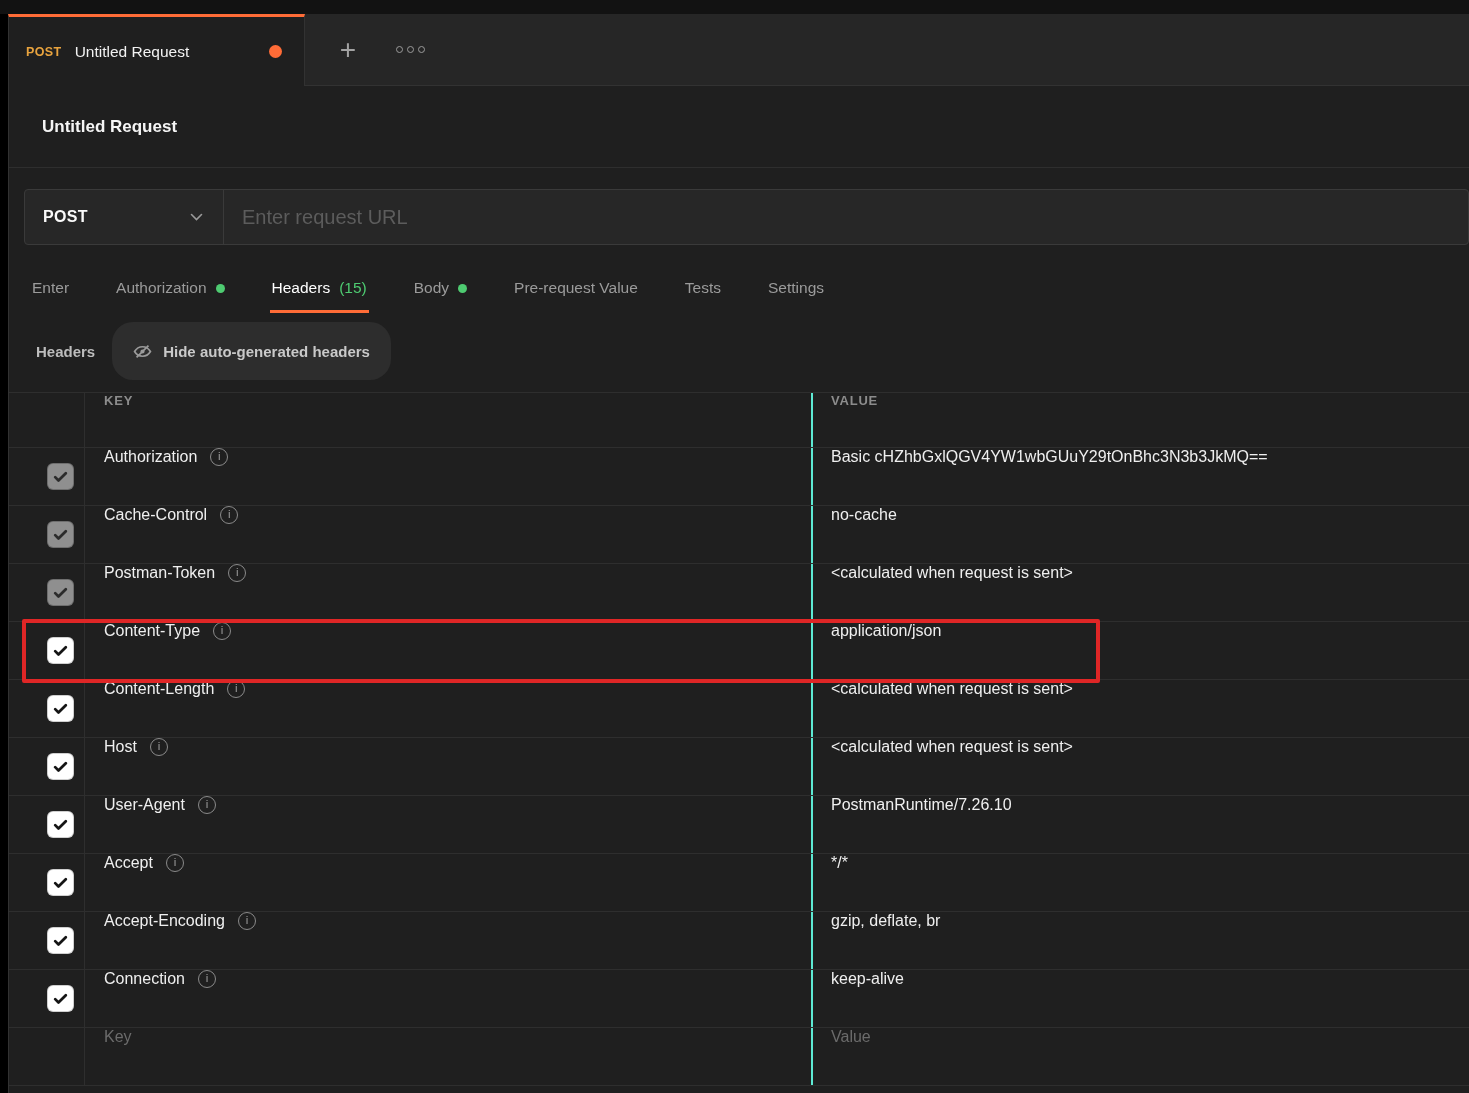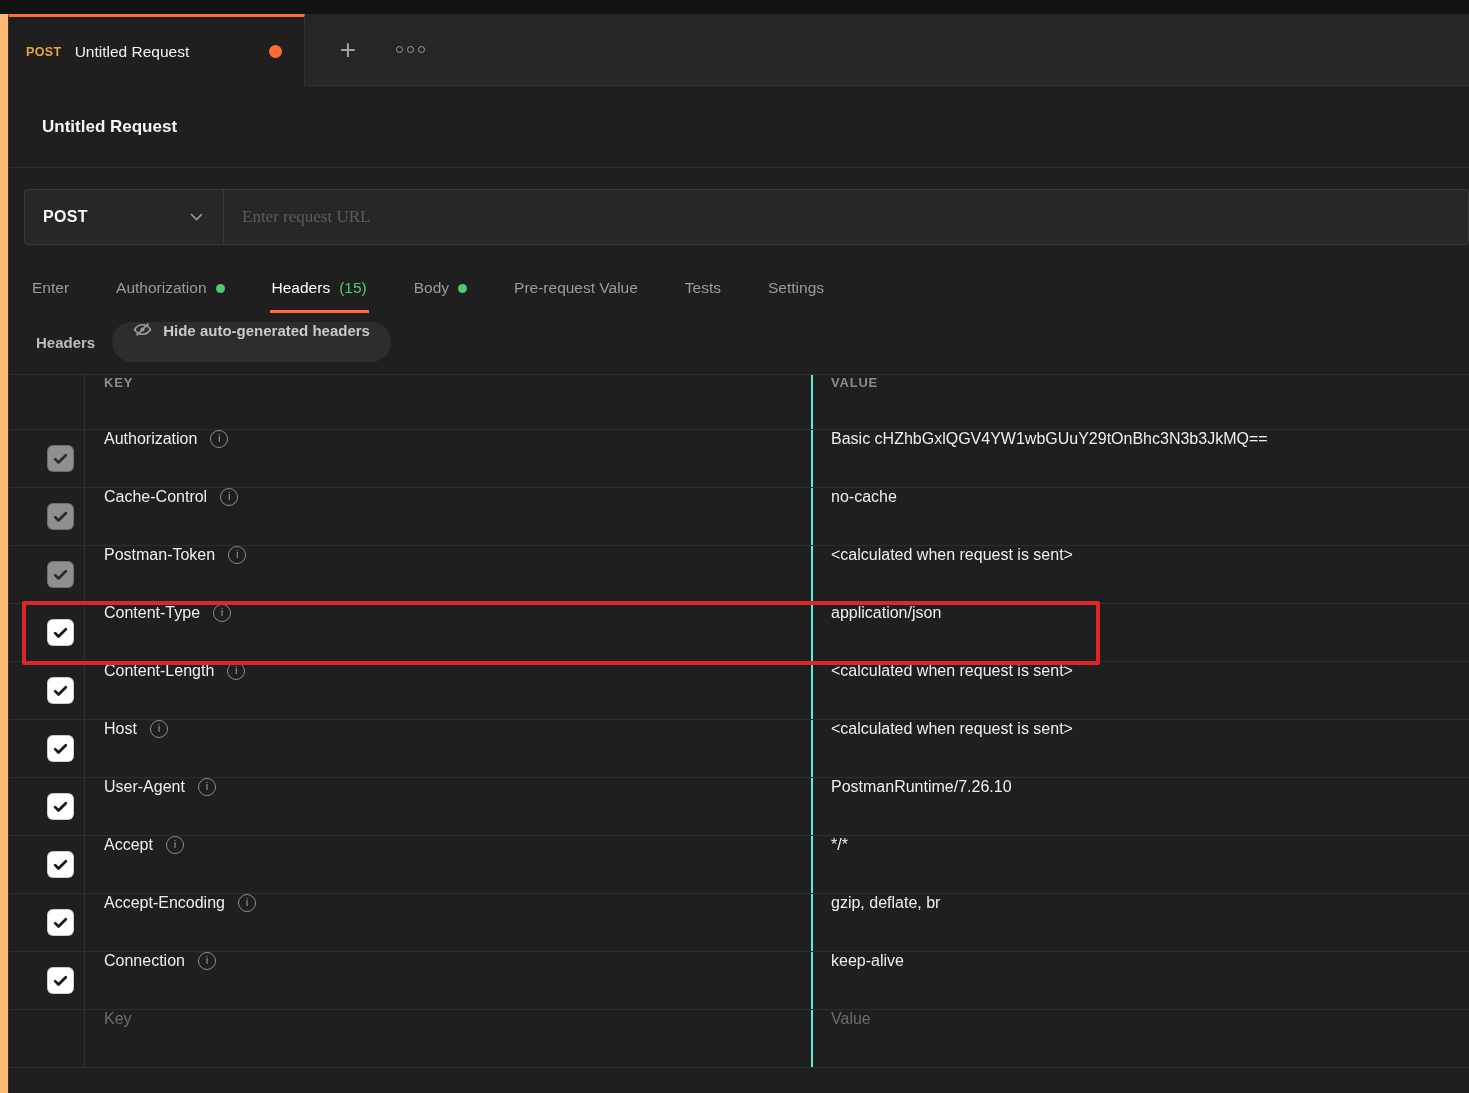--- a/index.html
+++ b/index.html
@@ -1,19 +1,19 @@
 <!DOCTYPE html>
 <html><head>
 <meta charset="utf-8">
 <style>
   * { margin:0; padding:0; box-sizing:border-box; }
   html,body { background:#121212; }
   body { font-family:"Liberation Sans", sans-serif; }
 
-  .screen { position:relative; width:1469px; height:1093px; background:#fdba74; color:#f0f0f0; overflow:hidden; }
+  .screen { position:relative; width:1469px; height:1093px; background:#000000; color:#f0f0f0; overflow:hidden; }
 
   
   .top-strip { height:14px; background:#121212; }
 
   
   .tab-bar { height:72px; display:flex; align-items:stretch; }
   .req-tab { width:297px; margin-left:8px; background:#1f1f1f; border-left:1px solid #323232;
              border-right:1px solid #323232; border-top:3px solid #ff6c37;
              display:flex; align-items:center; padding:0 22px 0 17px; cursor:pointer; }
   .req-tab .tab-method { color:#e8a33e; font-size:12.5px; font-weight:bold; letter-spacing:.4px; margin-right:13px; }
@@ -31,36 +31,36 @@
 
   .title-section { height:82px; border-bottom:1px solid #2e2e2e; display:flex; align-items:center; padding-left:33px; }
   .page-title { font-size:17px; font-weight:bold; color:#f5f5f5; }
 
   
   .url-section { padding:21px 0 0 15px; }
   .url-bar { display:flex; height:56px; border:1px solid #3a3a3a; border-radius:4px; background:#272727; overflow:hidden; }
   .method-select { width:199px; display:flex; align-items:center; justify-content:space-between;
                    padding:0 20px 0 18px; border-right:1px solid #3a3a3a; cursor:pointer; }
   .method-select .method-text { font-size:16px; font-weight:bold; color:#fafafa; letter-spacing:.3px; }
-  .url-input { flex:1; border:none; outline:none; background:transparent; color:#e8e8e8; font-size:17px; padding:0 18px; font-family:Liberation Serif, serif; }
+  .url-input { flex:1; border:none; outline:none; background:transparent; color:#e8e8e8; font-size:20px; padding:0 18px; font-family:Liberation Sans, sans-serif; }
   .url-input::placeholder { color:#5c5c5c; }
 
   
   .req-tabs { display:flex; padding:34px 0 0 21px; }
   .rtab { margin-right:43px; font-size:15.5px; color:#9b9b9b; padding:0 2px 13px 2px;
           display:flex; align-items:center; gap:9px; cursor:pointer; border-bottom:3px solid transparent; }
   .rtab.active { color:#ffffff; border-bottom-color:#ff6c37; }
   .rtab .count { color:#4ecb71; }
   .green-dot { width:9px; height:9px; border-radius:50%; background:#4ecb71; display:inline-block; }
 
   
   .headers-row { display:flex; align-items:center; padding:9px 0 12px 27px; gap:17px; }
   .headers-label { font-size:15px; font-weight:bold; color:#bdbdbd; }
-  .pill-toggle { display:flex; gap:11px; background:#2d2d2d; border:none; cursor:pointer;
-                 border-radius:21px; height:40px; padding:0 21px; color:#c9c9c9; font-size:15px; font-weight:bold;
+  .pill-toggle { display:flex; align-items:center; gap:11px; background:#2d2d2d; border:none; cursor:pointer;
+                 border-radius:21px; height:58px; padding:0 21px; color:#c9c9c9; font-size:15px; font-weight:bold;
                  font-family:"Liberation Sans", sans-serif; }
 
   
   .htable { border-top:1px solid #2e2e2e; position:relative; }
   .trow { display:flex; height:58px; border-bottom:1px solid #2e2e2e; align-items:stretch; }
   .thead { height:55px; }
   .cell-cb  { width:76px; border-right:1px solid #2e2e2e; display:flex; align-items:center; justify-content:flex-end; padding-right:11px; }
   .cell-key { width:728px; border-right:2px solid #5eead4; display:flex; align-items:flex-start; padding-left:19px; gap:13px; }
   .cell-val { flex:1; display:flex; align-items:flex-start; padding-left:18px; }
   .col-label { font-size:13px; font-weight:bold; color:#8c8c8c; letter-spacing:.8px; }

